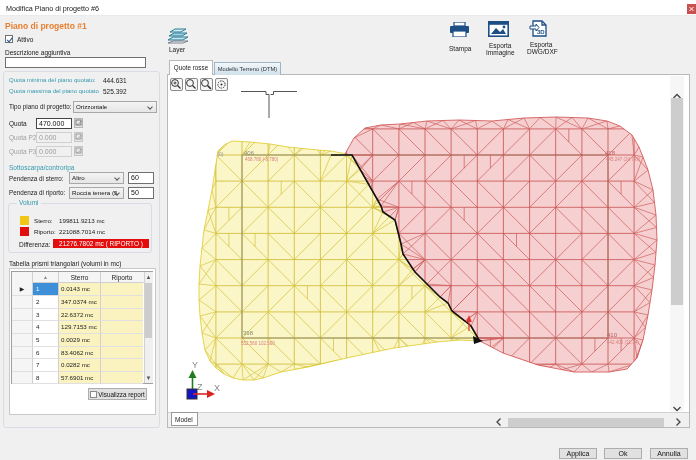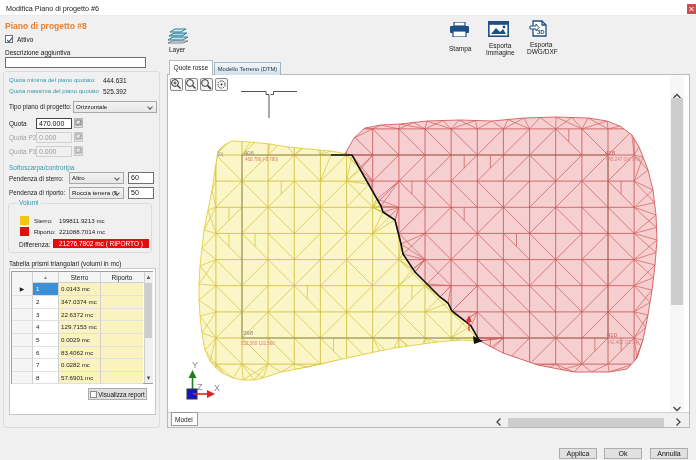--- a/index.html
+++ b/index.html
@@ -15,21 +15,21 @@
 </style></head>
 <body style="position:relative">
 
 <div class="abs" style="left:0;top:0;width:696px;height:16px;background:#ffffff;border-bottom:1px solid #ebebeb;"></div>
 <div class="lbl" style="left:6px;top:4px;font-size:7.2px;color:#222;">Modifica Piano di progetto #6</div>
 <div class="abs" style="left:687px;top:4px;width:9px;height:10px;background:#c8504f;"></div>
 <svg class="abs" style="left:688px;top:5px" width="7" height="8">
     <path d="M1.5,2 L5.5,6 M5.5,2 L1.5,6" stroke="#fff" stroke-width="1"></path>
   </svg>
 
-<div class="lbl" style="left:5px;top:21px;font-size:8.5px;font-weight:bold;color:#e87e2e;">Piano di progetto #8</div>
+<div class="lbl" style="left:5px;top:21px;font-size:8.5px;font-weight:bold;color:#e87e2e;">Piano di progetto #1</div>
 
 <div class="abs" style="left:5px;top:35px;width:8px;height:8px;background:#fff;border:1px solid #707070;"></div>
 <svg class="abs" style="left:5px;top:35px" width="10" height="10">
     <path d="M2.2,5 L4,6.8 L7.3,2.6" stroke="#2a6099" stroke-width="1.1" fill="none"></path>
   </svg>
 <div class="lbl" style="left:17px;top:36px;">Attivo</div>
 
 <div class="lbl" style="left:5px;top:49px;">Descrizione aggiuntiva</div>
 <div class="inp" style="left:5px;top:57px;width:141px;height:11px;"></div>
 

